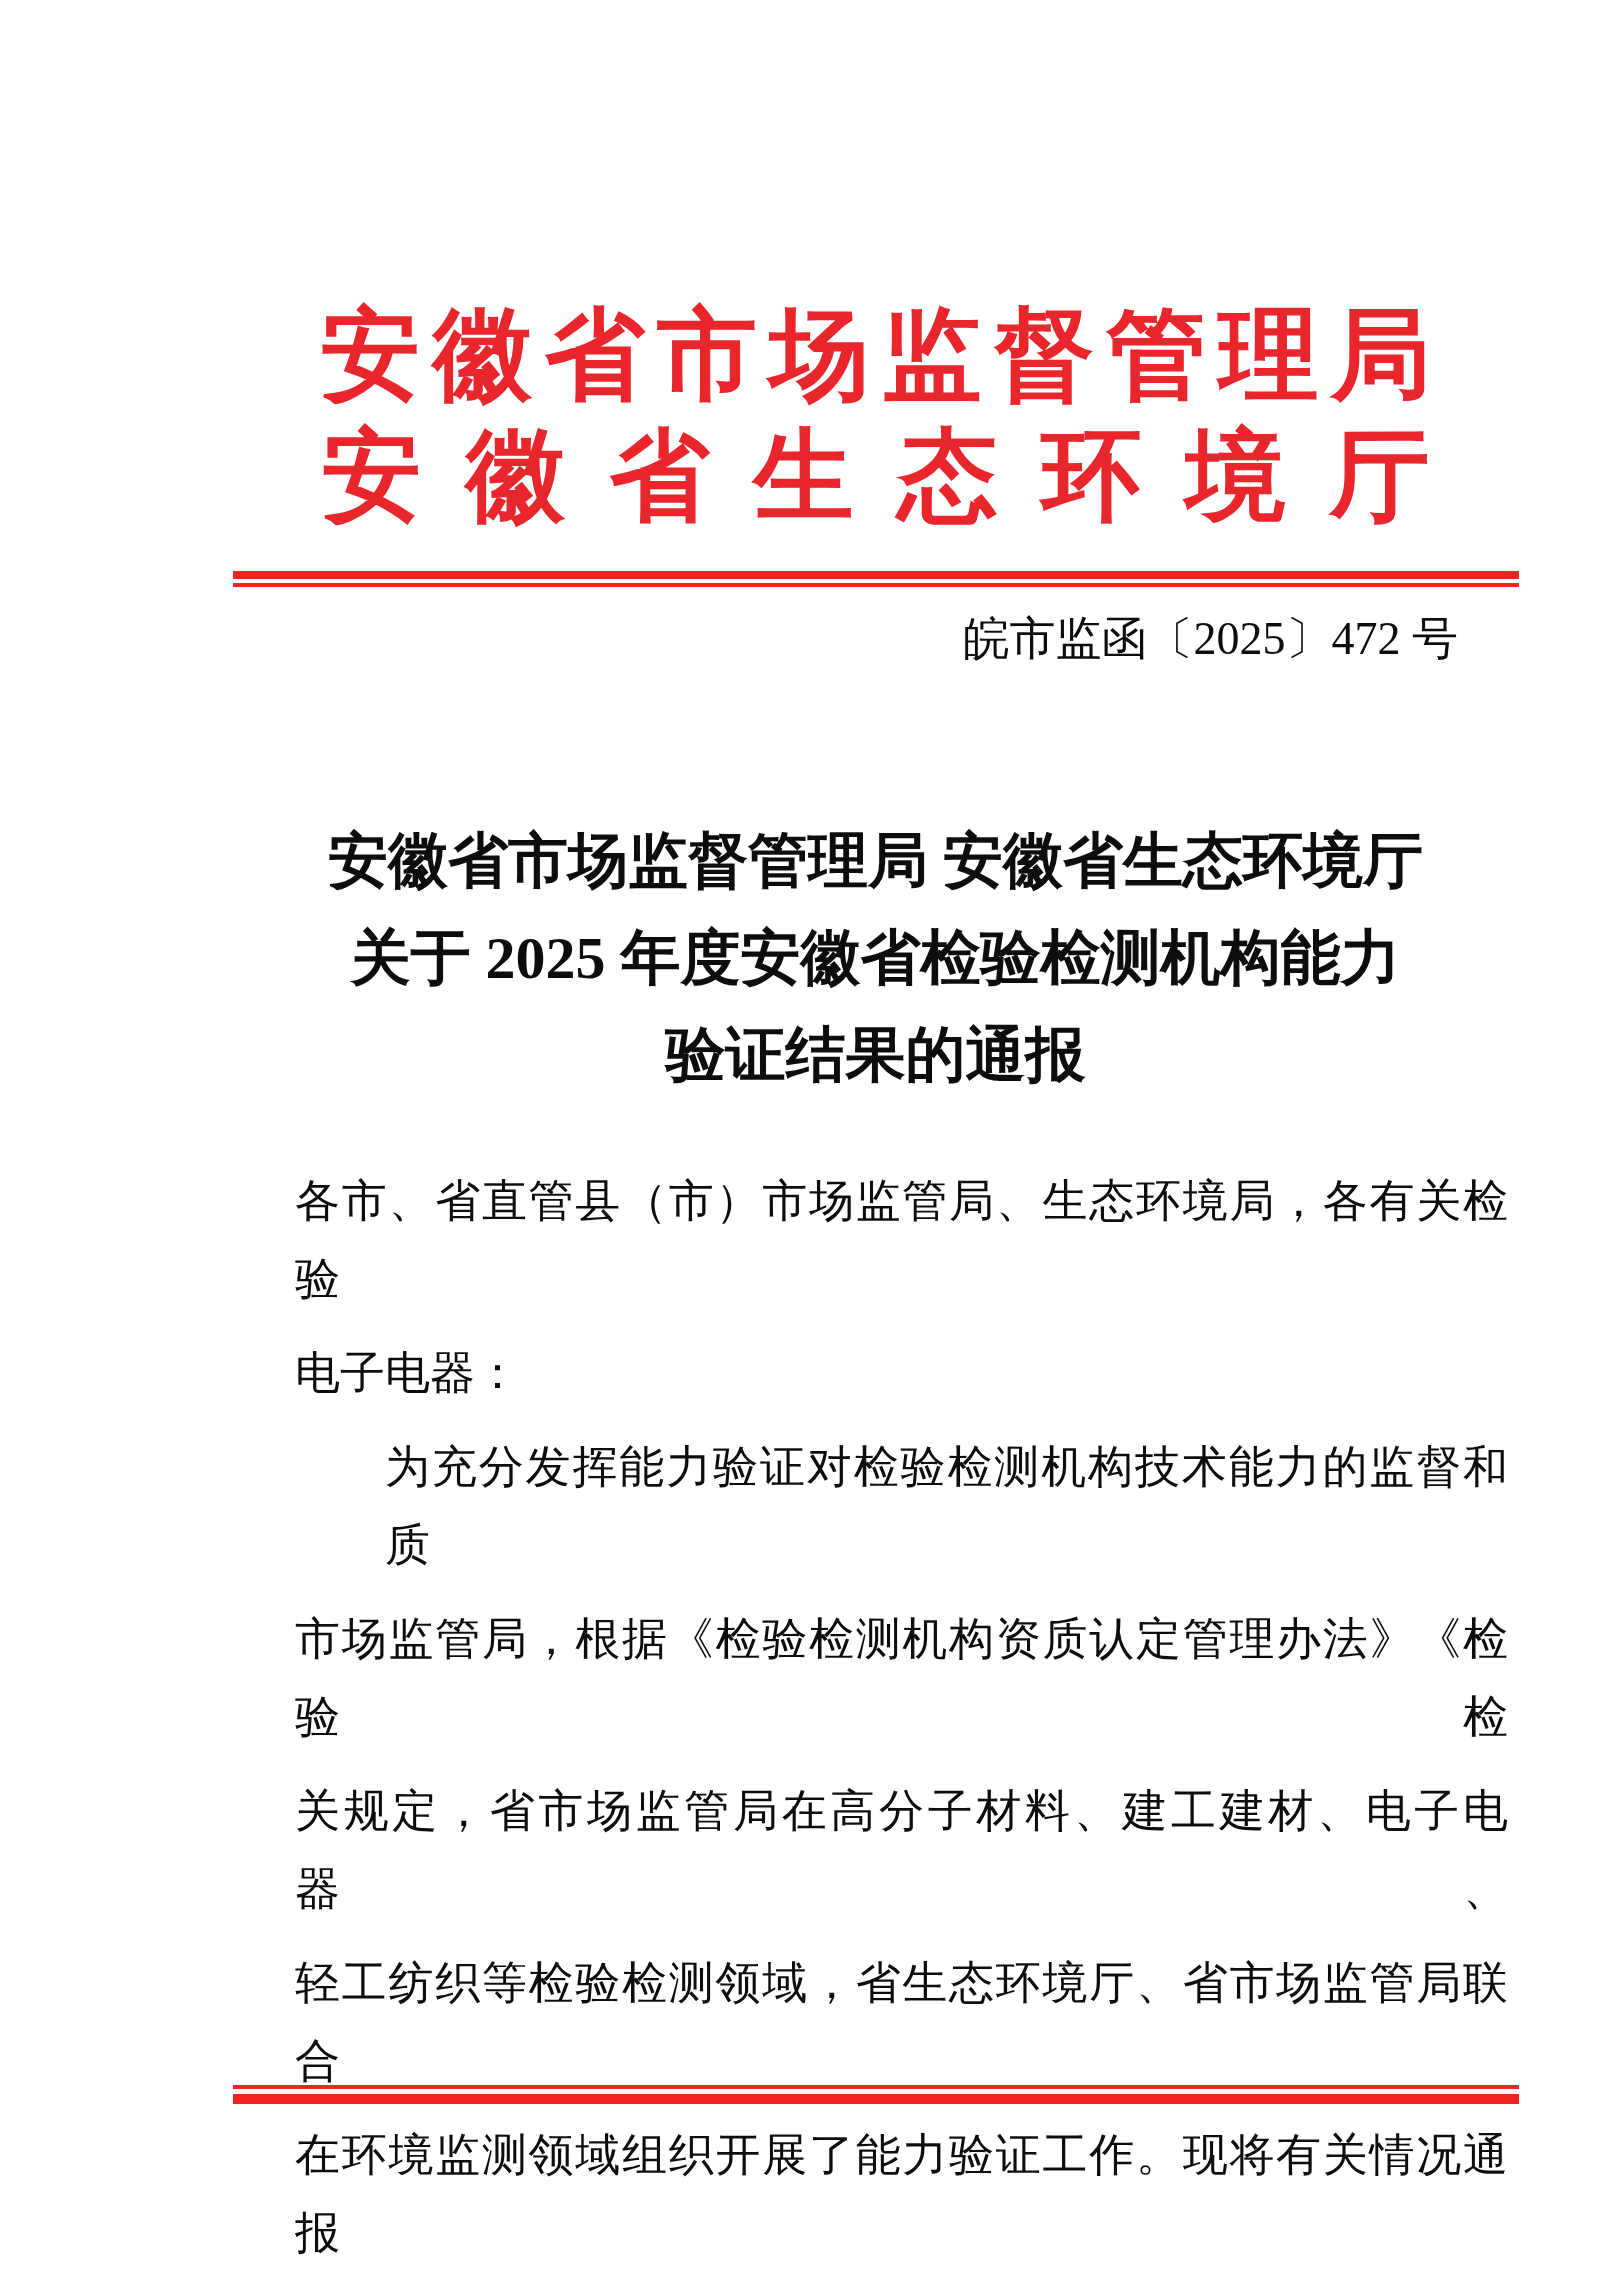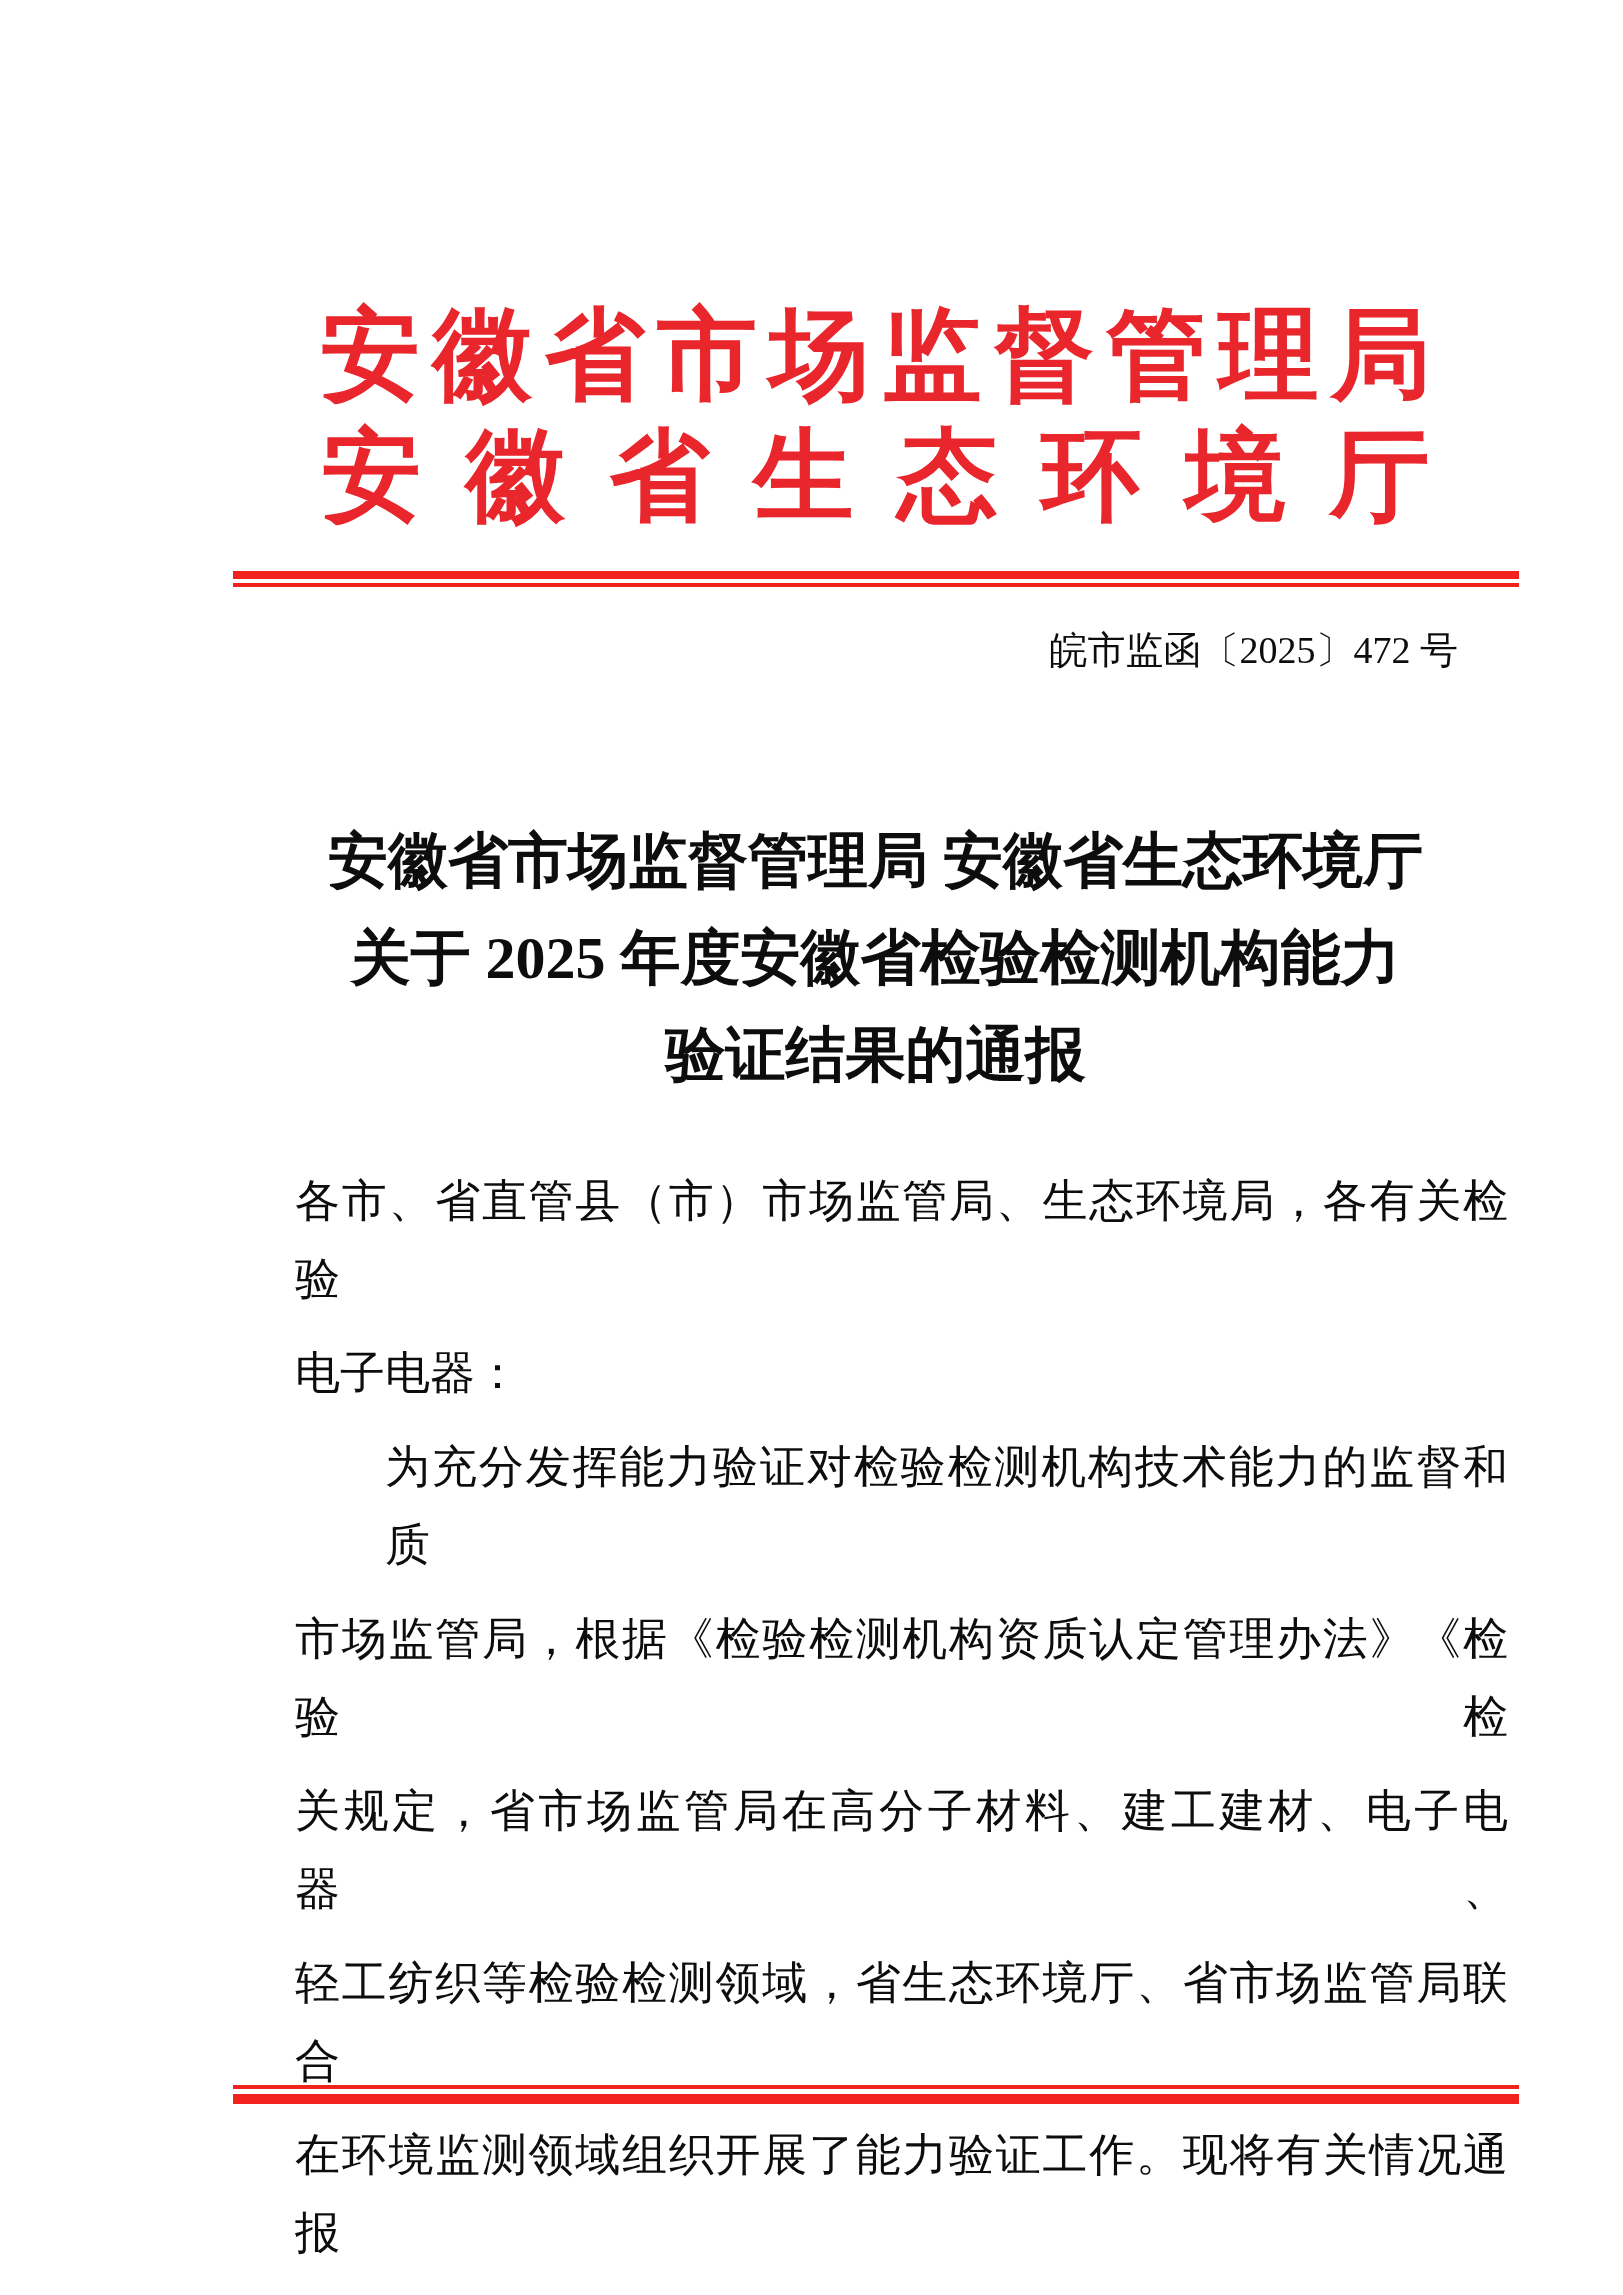--- a/index.html
+++ b/index.html
@@ -51,23 +51,23 @@
     background: var(--red-rule);
   }
   .rule.top-thick    { top: 507px;  height: 8.2px; }
   .rule.top-thin     { top: 519px; height: 4.1px;  }
   .rule.bottom-thin  { top: 2021px; height: 4.1px;  }
   .rule.bottom-thick { top: 2030px; height: 9.7px; }
 
   
   .doc-number {
     position: absolute;
-    top: 556px;
+    top: 544px;
     right: 197px;
-    font-size: 38px;
+    font-size: 46px;
     line-height: 61px;
     color: var(--ink);
     white-space: nowrap;
   }
 
   
   .doc-title {
     position: absolute;
     top: 741px;
     left: 0;

